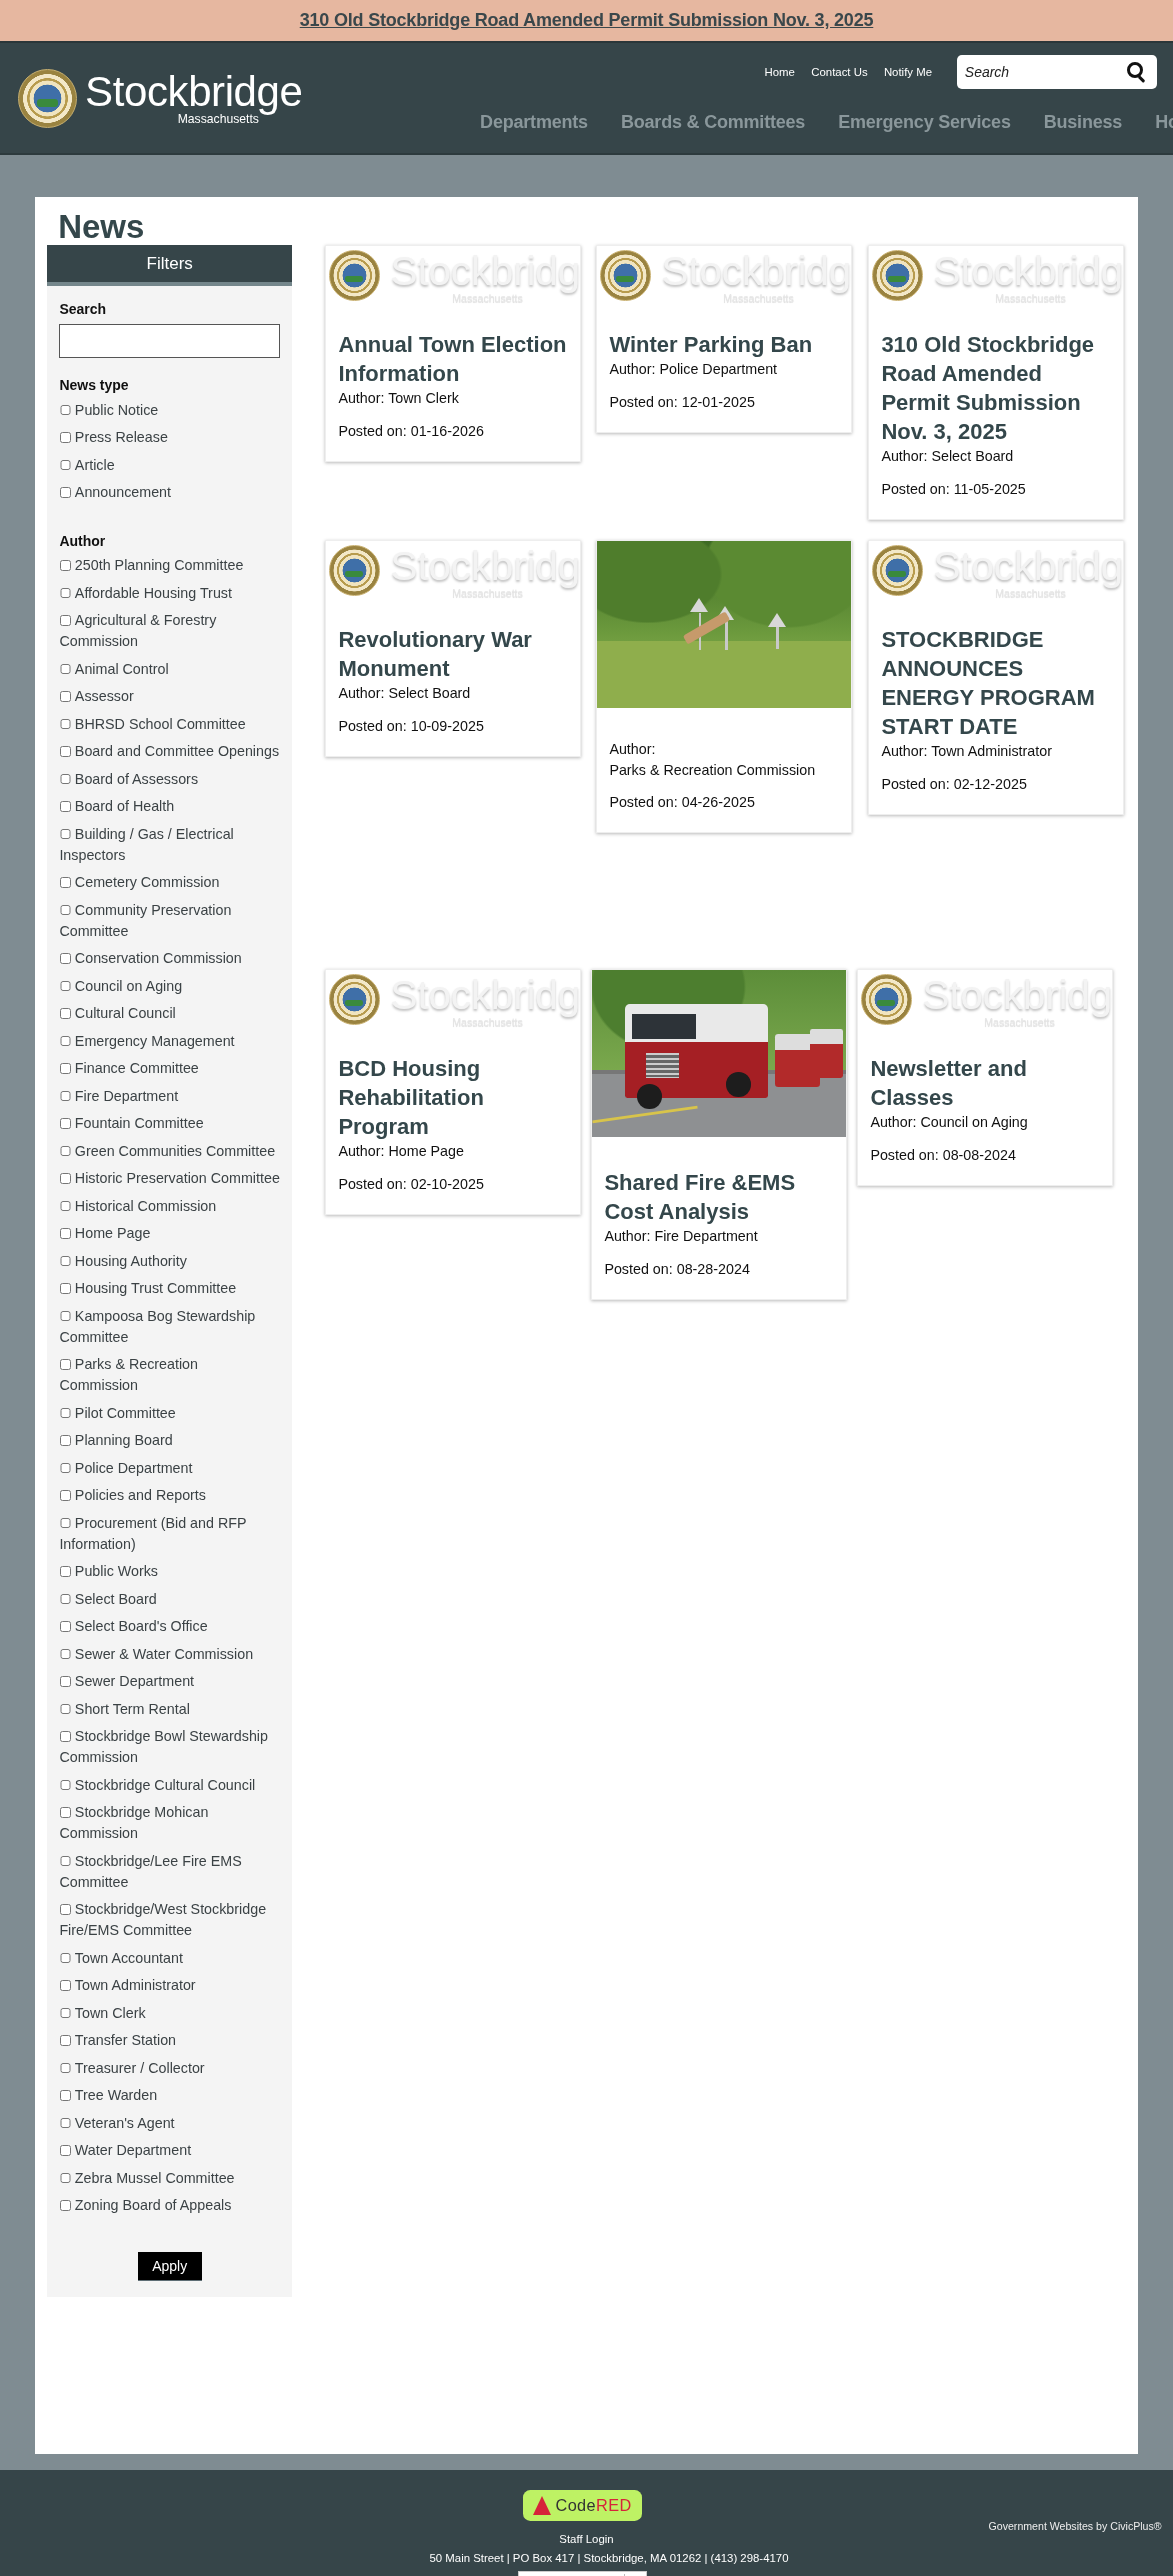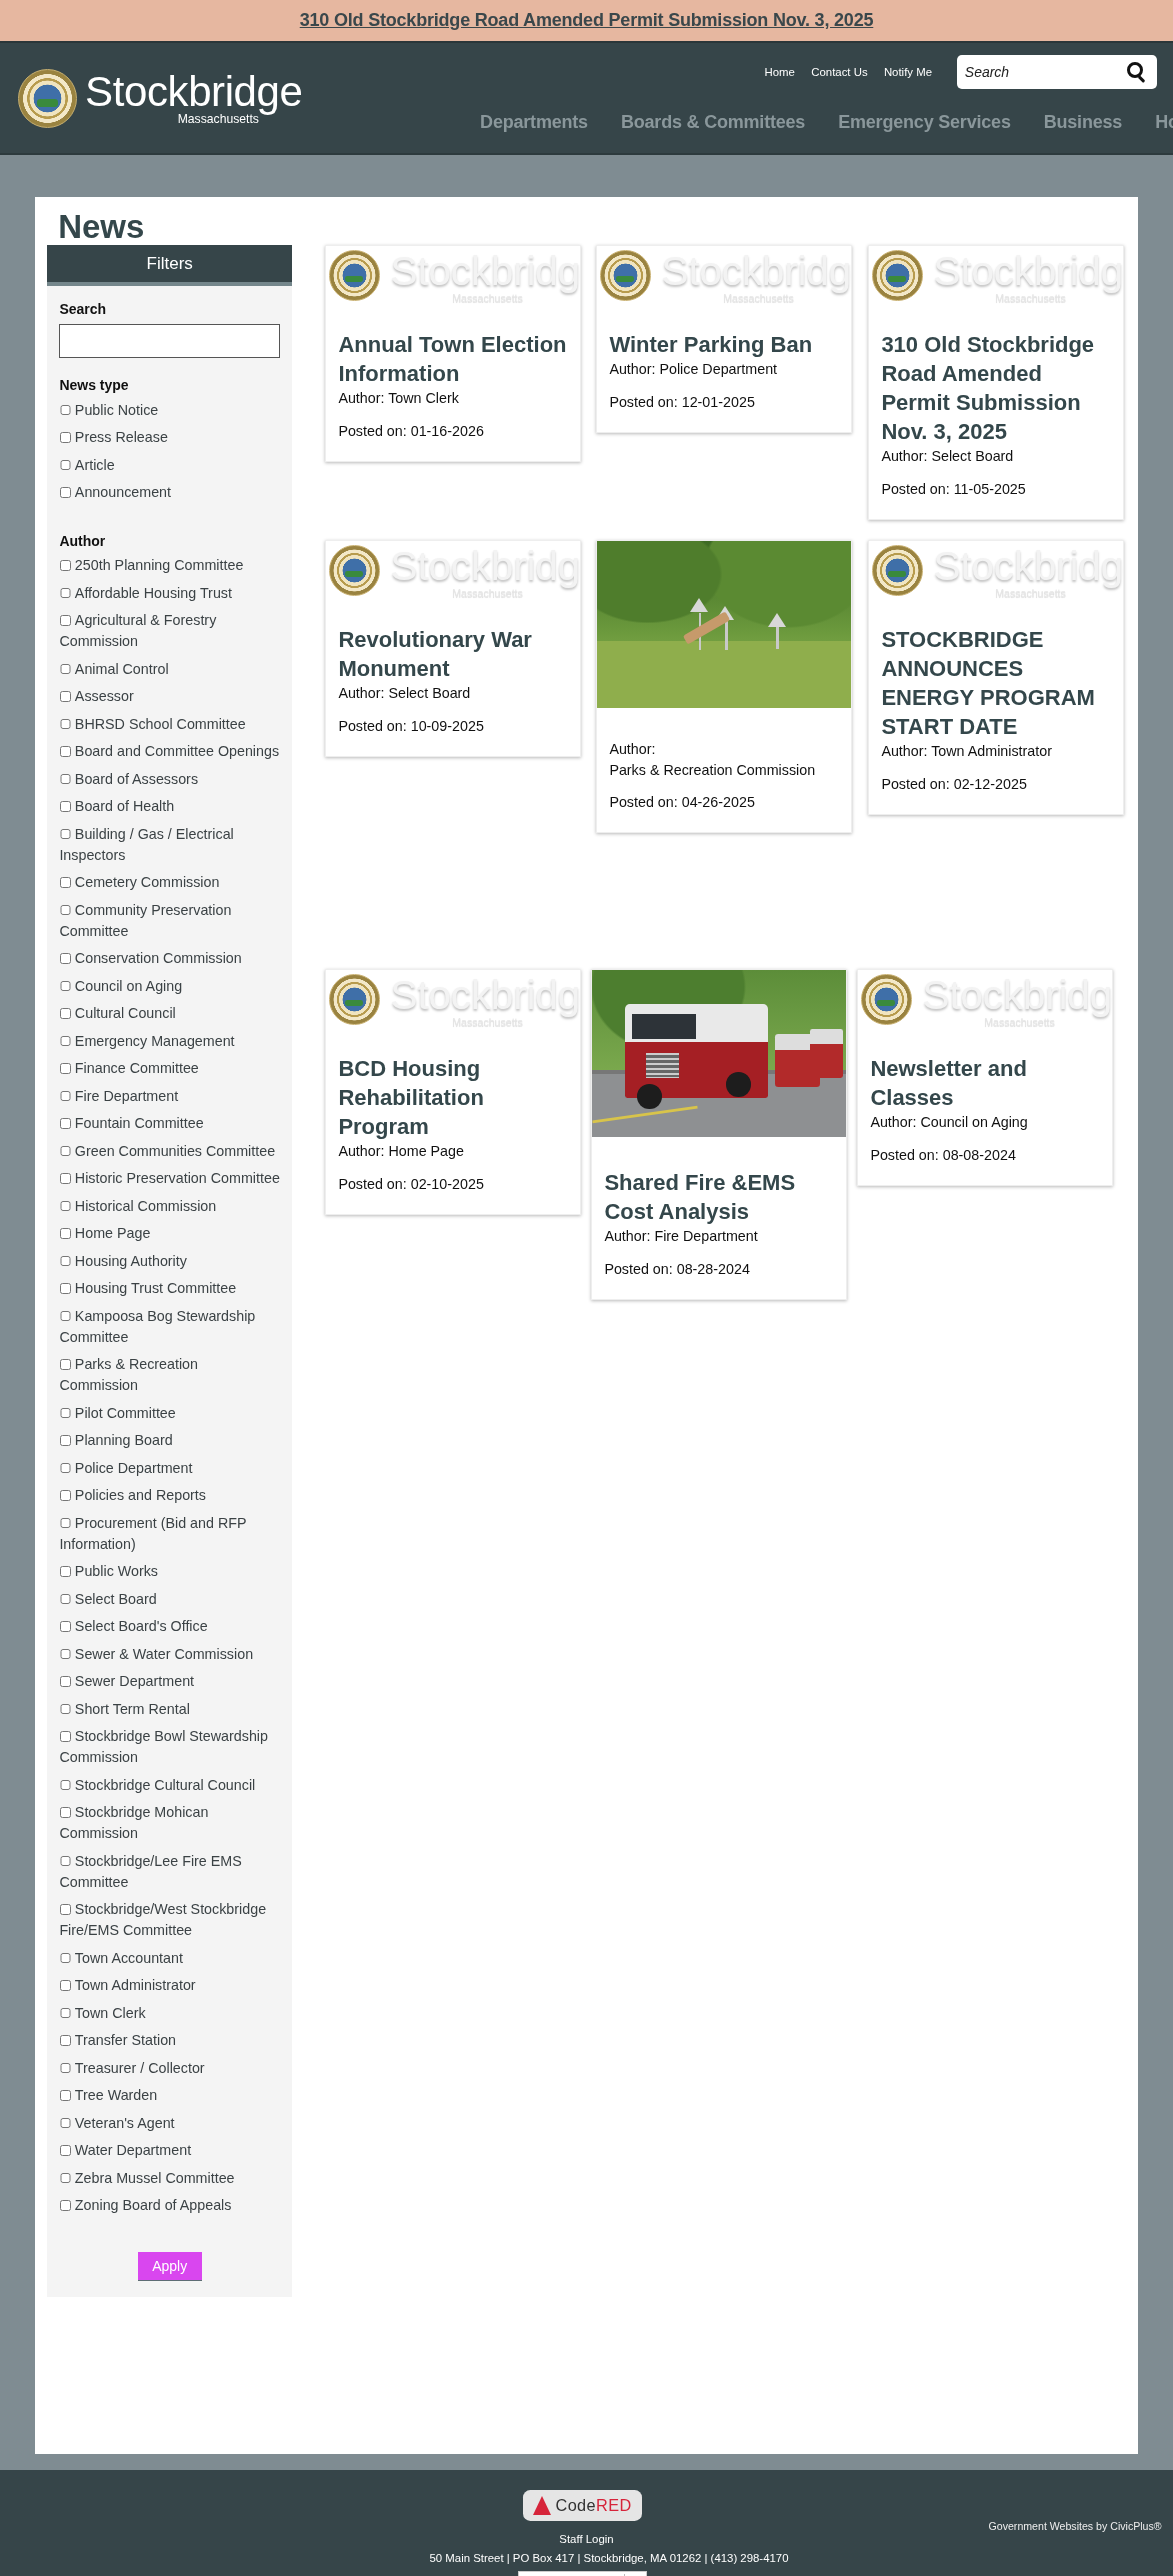--- a/index.html
+++ b/index.html
@@ -86,21 +86,21 @@
   .f-label { font-size: 14px; font-weight: bold; color: #111; margin-bottom: 6.5px; }
   .f-search {
     width: 221px; height: 34px; border: 0.8px solid #555; background: #fff; outline: none;
     padding: 0 6.5px; font-size: 13px; margin-bottom: 19.6px;
   }
   .opt-block { margin-bottom: 6.5px; font-size: 14.3px; color: #3b4245; line-height: 21px; }
   .opt-block input { width: 10.6px; height: 10.6px; margin: 0 4.1px 0 0.8px; vertical-align: -0.8px; accent-color: #364549; }
   .spacer-type { height: 23px; }
   .apply-wrap { display: flex; justify-content: center; margin-top: 36px; }
   .apply-btn {
-    width: 64px; height: 28.5px; background: #d946ef; color: #fff; border: none;
+    width: 64px; height: 28.5px; background: #000000; color: #fff; border: none;
     font-size: 14px; font-family: "Liberation Sans", sans-serif; cursor: pointer;
     border-bottom: 1.6px solid #5d6d74;
   }
 
   
   .cards { margin-left: 33px; width: 798px; position: relative; height: 1092px; }
   .card {
     position: absolute; width: 256px; background: #fff;
     box-shadow: 0 0.8px 3.3px rgba(0,0,0,0.28);
     border: 0.8px solid #eee;
@@ -157,21 +157,21 @@
 
   .card-body { padding: 19.6px 12.2px 19.6px 12.2px; }
   .card-title { font-size: 22px; font-weight: bold; color: #34474b; line-height: 29px; }
   .card-author { font-size: 14.3px; color: #111; line-height: 20.4px; }
   .card-date { font-size: 14.3px; color: #111; margin-top: 12.2px; line-height: 20.4px; }
   .card.photo .card-body { padding-top: 31px; }
 
   
   .footer { height: 127px; background: #364549; position: relative; margin-top: 16.3px; }
   .codered {
-    position: absolute; left: 523px; top: 19.6px; width: 119px; height: 31px; background: #e5e5e5;
+    position: absolute; left: 523px; top: 19.6px; width: 119px; height: 31px; background: #bef264;
     border-radius: 7.3px; display: flex; align-items: center; justify-content: center; gap: 4.1px;
   }
   .codered .tri { width: 0; height: 0; border-left: 9.8px solid transparent; border-right: 9.8px solid transparent; border-bottom: 19.6px solid #d6243a; position: relative; }
   .codered .txt { font-size: 16.3px; color: #333; letter-spacing: 0.4px; }
   .codered .txt b { color: #d6243a; font-weight: normal; }
   .staff-login { position: absolute; left: 0; width: 1173px; text-align: center; top: 63px; color: #fff; font-size: 11.4px; }
   .address { position: absolute; left: 0; width: 1173px; text-align: center; top: 82px; color: #fff; font-size: 11.4px; padding-left: 45px; }
   .lang {
     position: absolute; left: 518px; top: 101px; width: 129px; height: 19.6px; background: #fff;
     display: flex; align-items: center; padding: 0 2.4px; font-size: 11.4px; color: #222; border: 0.8px solid #ccc;

